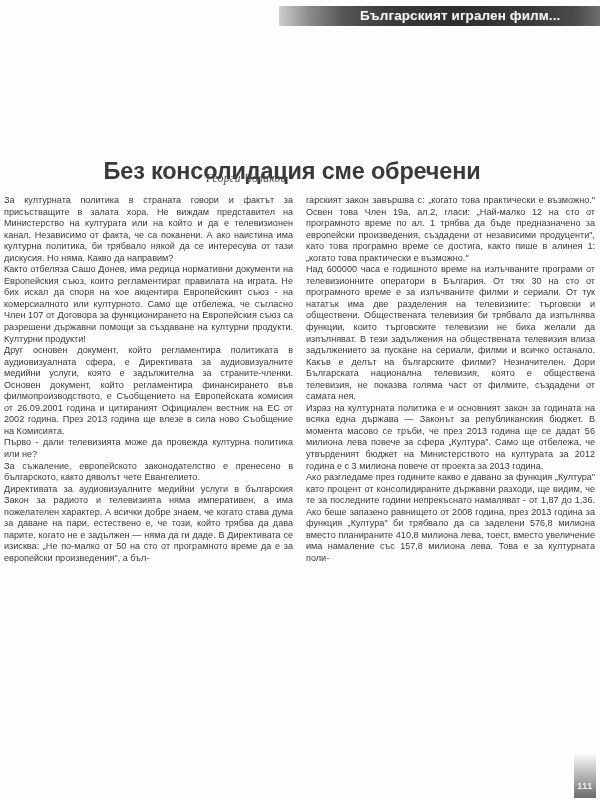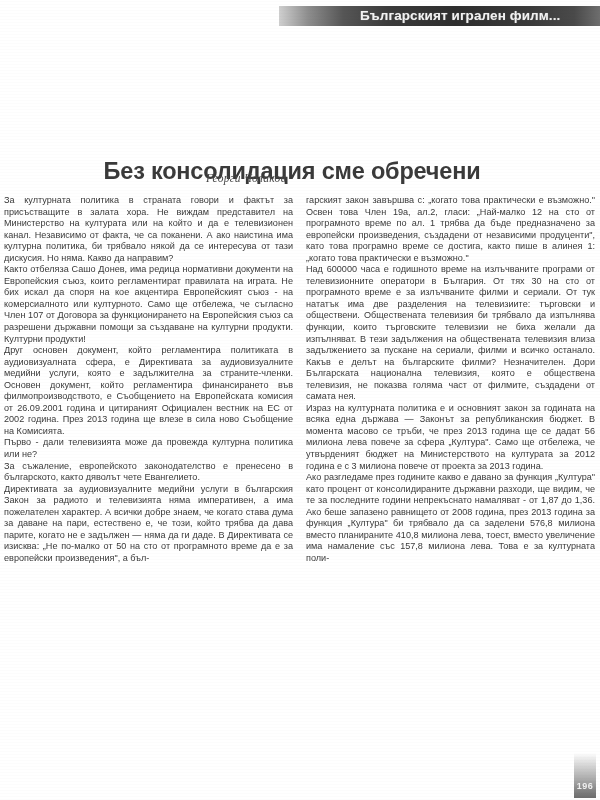--- a/index.html
+++ b/index.html
@@ -164,15 +164,15 @@
   </div>
   <div class="column">
     <p>гарският закон завършва с: „когато това практически е възможно." Освен това Член 19а, ал.2, гласи: „Най-малко 12 на сто от програмното време по ал. 1 трябва да бъде предназначено за европейски произведения, създадени от независими продуценти", като това програмно време се достига, както пише в алинея 1: „когато това практически е възможно."</p>
     <p>Над 600000 часа е годишното време на излъчваните програми от телевизионните оператори в България. От тях 30 на сто от програмното време е за излъчваните филми и сериали. От тук нататък има две разделения на телевизиите: търговски и обществени. Обществената телевизия би трябвало да изпълнява функции, които търговските телевизии не биха желали да изпълняват. В тези задължения на обществената телевизия влиза задължението за пускане на сериали, филми и всичко останало. Какъв е делът на българските филми? Незначителен. Дори Българската национална телевизия, която е обществена телевизия, не показва голяма част от филмите, създадени от самата нея.</p>
     <p>Израз на културната политика е и основният закон за годината на всяка една държава — Законът за републиканския бюджет. В момента масово се тръби, че през 2013 година ще се дадат 56 милиона лева повече за сфера „Култура". Само ще отбележа, че утвърденият бюджет на Министерството на културата за 2012 година е с 3 милиона повече от проекта за 2013 година.</p>
     <p>Ако разгледаме през годините какво е давано за функция „Култура" като процент от консолидираните държавни разходи, ще видим, че те за последните години непрекъснато намаляват - от 1,87 до 1,36. Ако беше запазено равнището от 2008 година, през 2013 година за функция „Култура" би трябвало да са заделени 576,8 милиона вместо планираните 410,8 милиона лева, тоест, вместо увеличение има намаление със 157,8 милиона лева. Това е за културната поли-</p>
   </div>
 </div>
 
 <div id="page-tab"></div>
-<div id="page-number">196</div>
+<div id="page-number">111</div>
 
 <div id="scan-noise"></div>
 
 </body></html>

